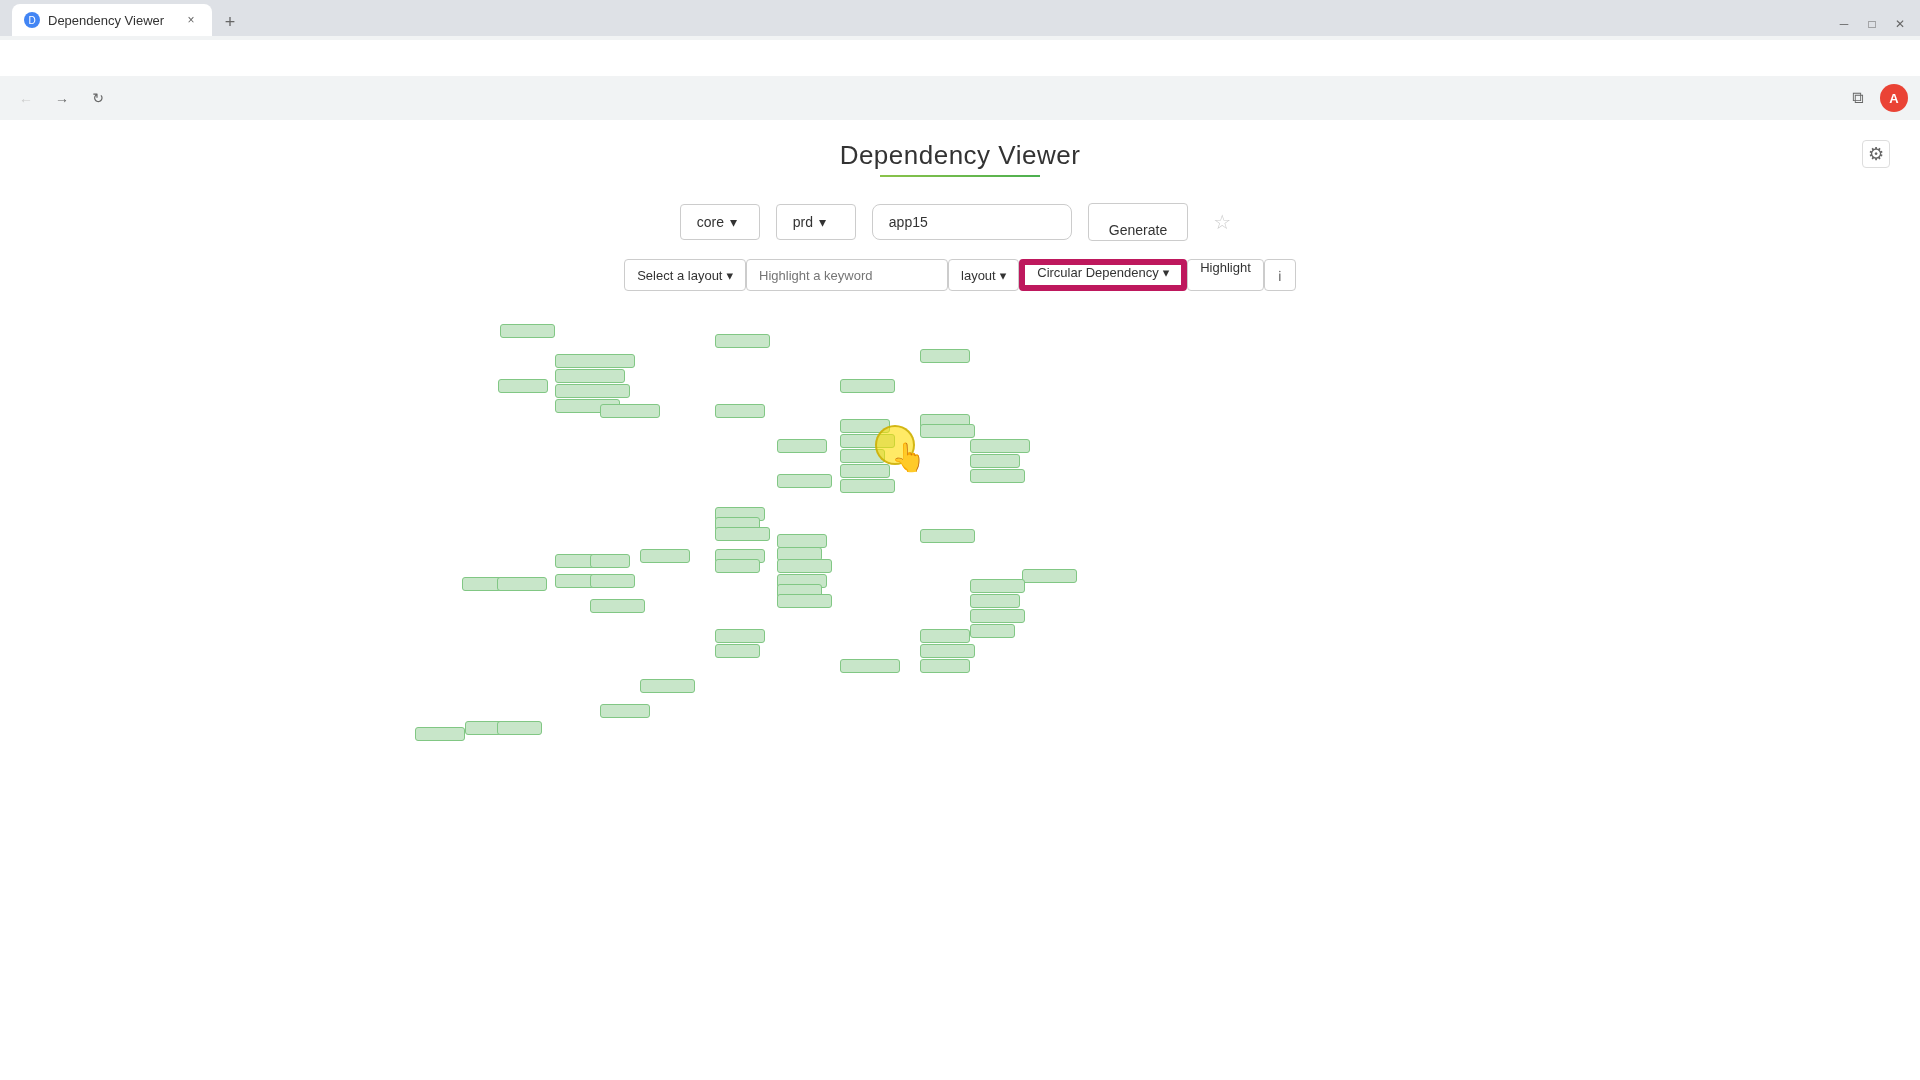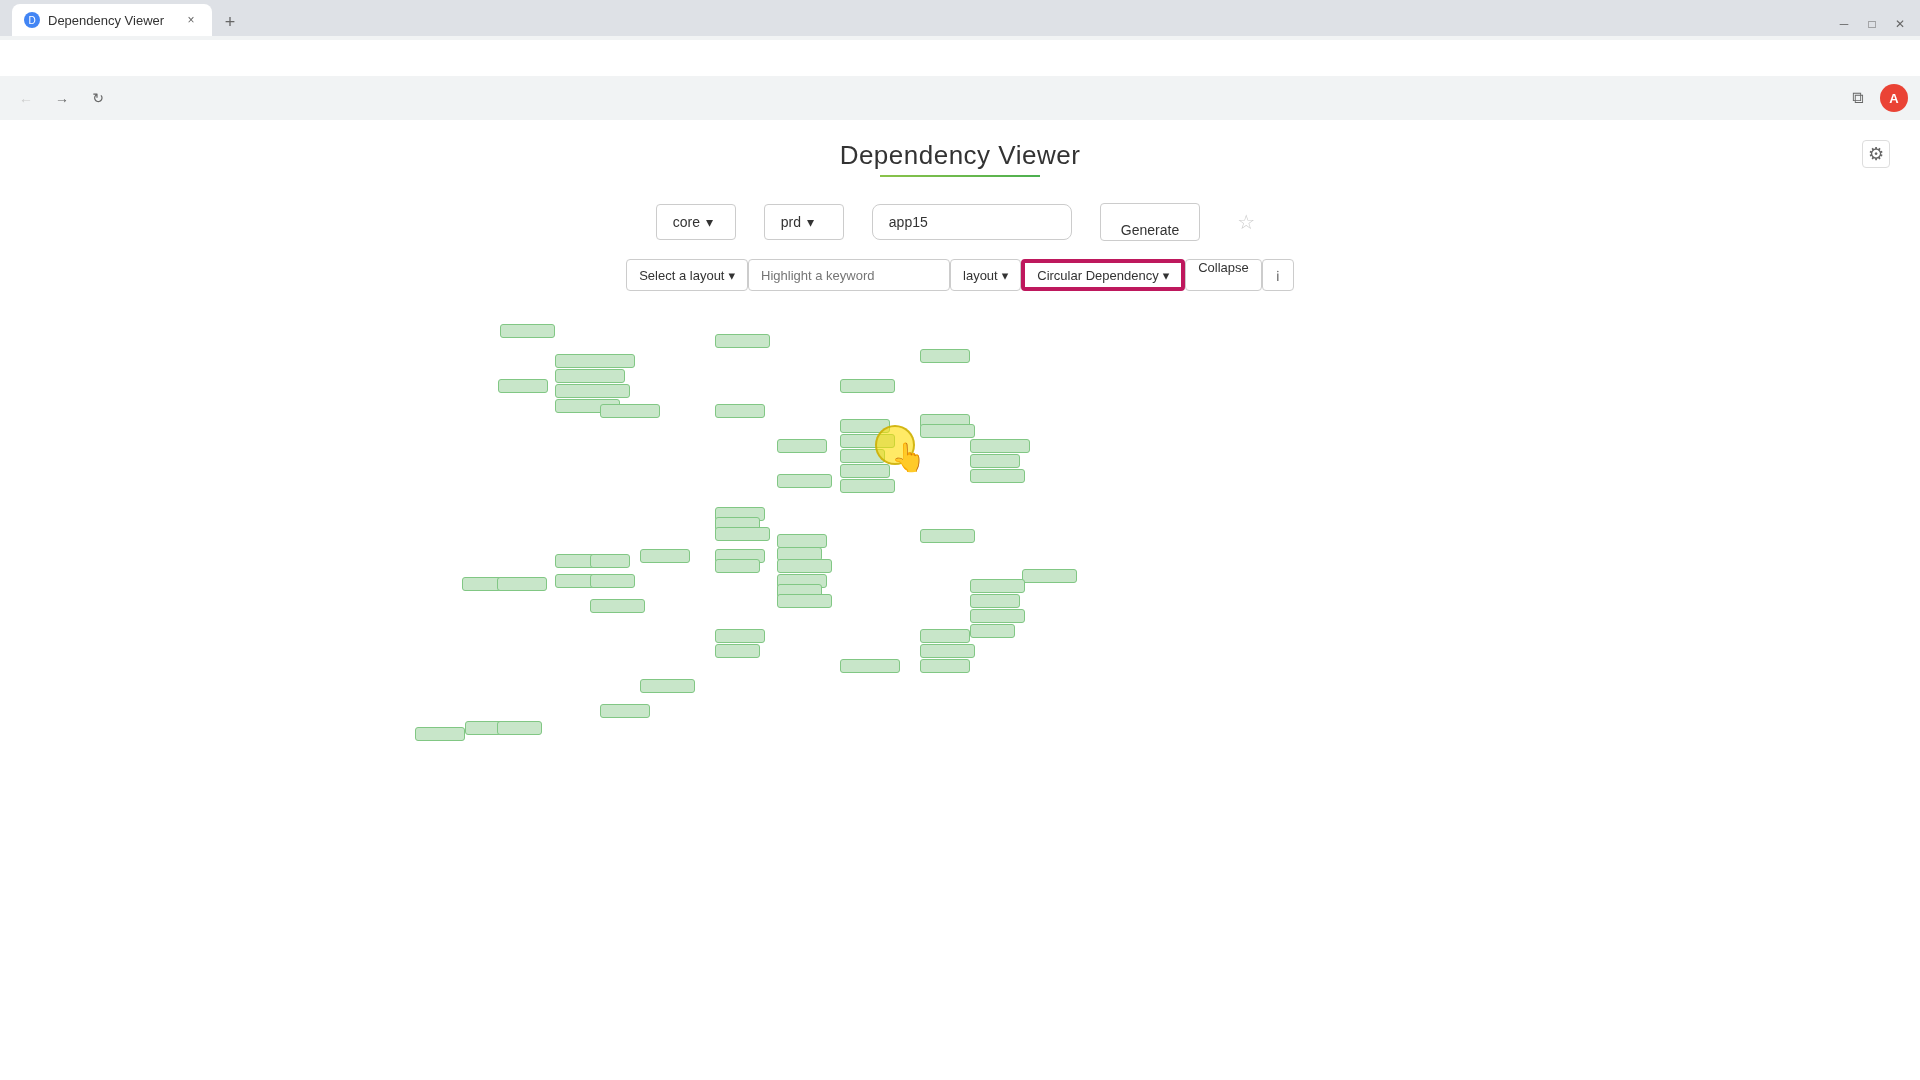--- a/index.html
+++ b/index.html
@@ -158,21 +158,21 @@
       cursor: pointer;
       border: 1px solid #ddd;
       border-radius: 4px;
     }
 
     
     .controls-row {
       display: flex;
       align-items: center;
       justify-content: center;
-      gap: 28px;
+      gap: 16px;
       padding: 16px 0 10px;
     }
     .dropdown-btn {
       height: 36px;
       padding: 0 16px;
       border: 1px solid #ccc;
       border-radius: 4px;
       background: #fff;
       font-size: 14px;
       color: #333;
@@ -248,28 +248,28 @@
       font-size: 13px;
       color: #333;
       cursor: pointer;
       display: flex;
       align-items: center;
       gap: 4px;
     }
     .circular-btn {
       height: 32px;
       padding: 0 12px;
-      border: 4px solid #be185d;
-      border-radius: 4px;
-      background: #fff;
-      font-size: 13px;
-      color: #333;
-      cursor: pointer;
-      display: flex;
-      align-items: center;
+      border: 6px solid #be185d;
+      border-radius: 4px;
+      background: #fff;
+      font-size: 13px;
+      color: #333;
+      cursor: pointer;
+      display: flex;
+      align-items: flex-start;
       gap: 4px;
     }
     .collapse-btn {
       height: 32px;
       padding: 0 12px;
       border: 1px solid #ccc;
       border-radius: 4px;
       background: #fff;
       font-size: 13px;
       color: #333;
@@ -383,21 +383,21 @@
     </div>
     <input class="keyword-input" placeholder="Highlight a keyword" style="">
     <div class="status-btn">
       <span>layout</span>
       <span>▾</span>
     </div>
     <div class="circular-btn">
       <span>Circular Dependency</span>
       <span>▾</span>
     </div>
-    <div class="collapse-btn">Collapse</div>
+    <div class="collapse-btn">Highlight</div>
     <div class="info-btn">ℹ</div>
   </div>
 
   <div class="graph-area" id="graphArea">
 
   <div class="node" style="left: 500px; top: 25px; width: 55px;"></div>
       <div class="node" style="left: 555px; top: 55px; width: 80px;"></div>
       <div class="node" style="left: 555px; top: 70px; width: 70px;"></div>
       <div class="node" style="left: 555px; top: 85px; width: 75px;"></div>
       <div class="node" style="left: 555px; top: 100px; width: 65px;"></div>

